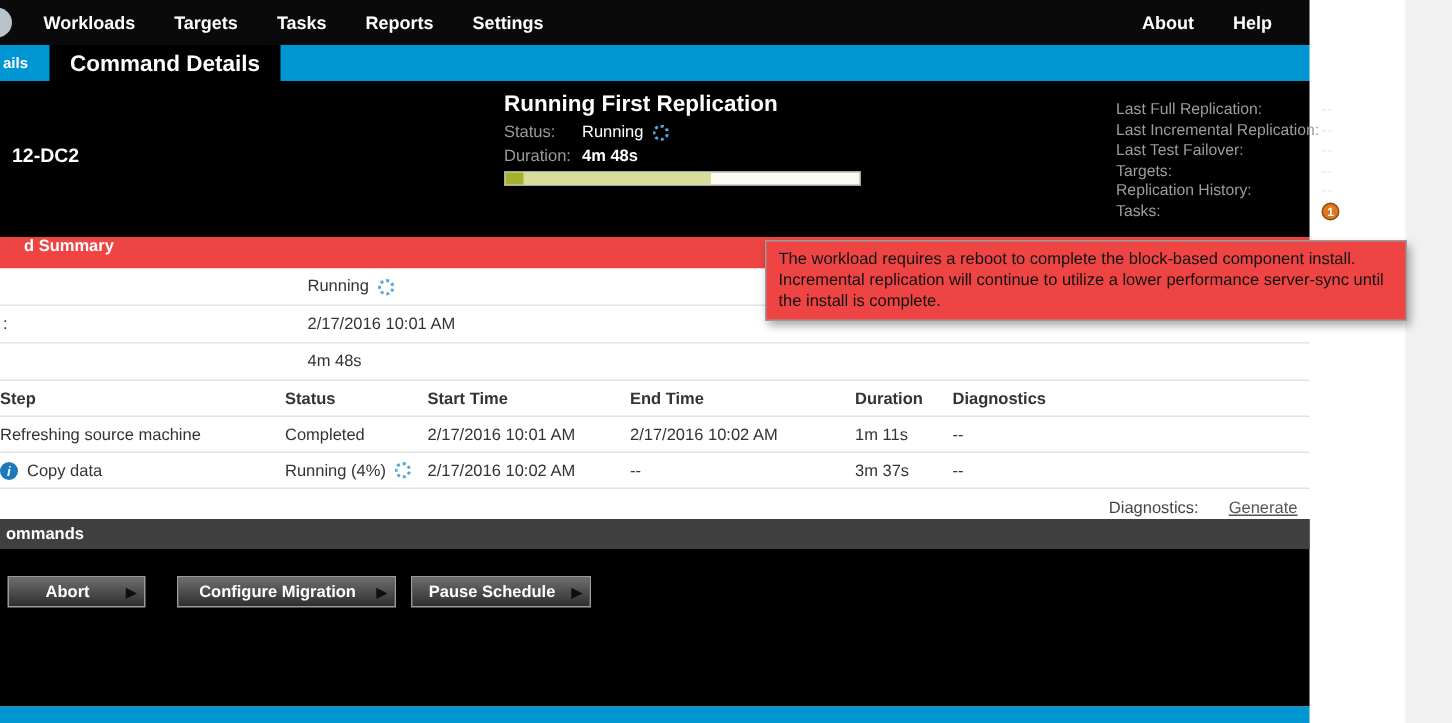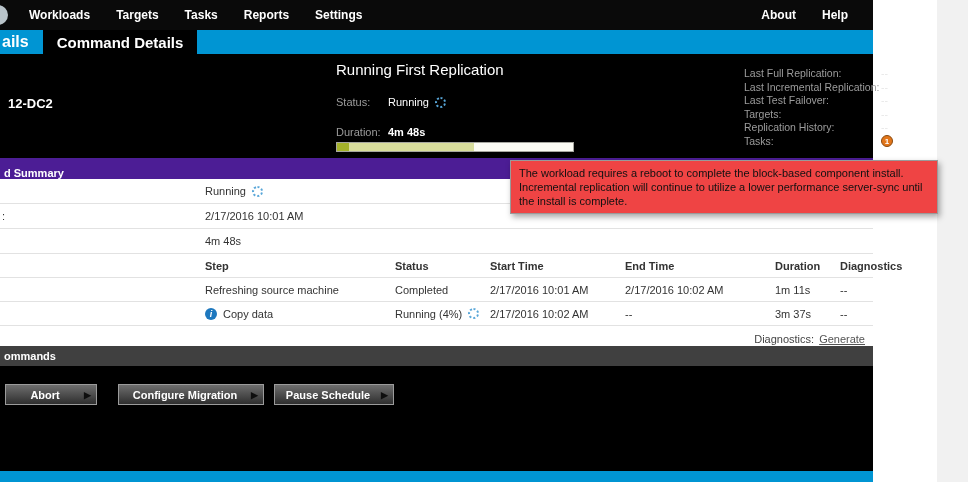--- a/index.html
+++ b/index.html
@@ -10,64 +10,64 @@
 
   
   .nav{position:absolute;left:0;top:0;width:100%;height:30px;background:#0a0a0a;display:flex;align-items:center;overflow:hidden}
   .logo-fragment{position:absolute;left:-12px;top:5px;width:20px;height:20px;border-radius:50%;background:#b9c4ca}
   .nav-left{display:flex;margin-left:16px}
   .nav-right{margin-left:auto;display:flex;margin-right:12px}
   .nav-item{color:#fff;font-weight:bold;font-size:12px;padding:0 13px;cursor:pointer;white-space:nowrap}
 
   
   .tabbar{position:absolute;left:0;top:30px;width:100%;height:24px;background:var(--accent-blue,#0095d3);display:flex;align-items:stretch}
-  .tab-partial{color:#fff;font-weight:bold;font-size:16px;display:flex;align-items:center;padding:0 9px 0 2px;cursor:pointer}
+  .tab-partial{color:#fff;font-weight:bold;font-size:10px;display:flex;align-items:center;padding:0 9px 0 2px;cursor:pointer}
   .tab-active{background:#000;color:#fff;font-weight:bold;font-size:15px;display:flex;align-items:center;padding:0 14px;margin-left:5px;cursor:default}
 
   
   .wl-header{position:absolute;left:0;top:54px;width:100%;height:104px;background:#000;color:#fff}
   .wl-name{position:absolute;left:8px;top:42px;font-size:13px;font-weight:bold}
   .hdr-center{position:absolute;left:336px;top:7px;width:240px}
-  .hdr-title{font-size:15px;font-weight:normal;white-space:nowrap}
-  .hdr-row{display:flex;font-size:11px;margin-top:18px;align-items:center;white-space:nowrap}
+  .hdr-title{font-size:15px;font-weight:bold;white-space:nowrap}
+  .hdr-row{display:flex;font-size:11px;margin-top:4px;align-items:center;white-space:nowrap}
   .hdr-row .lbl{color:#9c9c9c;width:52px;flex:none}
   .hdr-row .val{color:#fff}
   .hdr-row .val.b{font-weight:bold}
   .progress{position:relative;margin-top:4px;width:238px;height:10px;background:#fbfbf4;border:1px solid #a7a7a0}
   .fill-light{position:absolute;left:0;top:0;height:100%;background:var(--progress-light,#d8dd9c)}
   .fill-dark{position:absolute;left:0;top:0;height:100%;background:var(--progress-dark,#a4b22b)}
   .substep{width:238px;text-align:center;font-size:10px;color:#e9e9e9;margin-top:3px}
   .hdr-stats{position:absolute;left:744px;top:13px;font-size:10.5px;line-height:13.5px}
   .stat-row{display:flex;align-items:center}
   .stat-row .lbl{color:#9c9c9c;width:137px;flex:none}
   .stat-row .val{color:#e8e8e8}
   .badge{width:12px;height:12px;border-radius:50%;background:var(--badge-orange,#e2761b);color:#fff;font-size:8px;font-weight:bold;display:flex;align-items:center;justify-content:center;cursor:pointer;border:1px solid #8a4a10}
 
   .spinner{display:inline-block;width:11px;height:11px;border:2px dotted var(--spinner-blue,#58a6d8);border-radius:50%;margin-left:6px;vertical-align:middle;animation:spin 2.5s linear infinite;flex:none}
   @keyframes spin{to{transform:rotate(360deg)}}
 
   
-  .summary-bar{position:absolute;left:0;top:158px;width:100%;height:21px;background:#4c1d95;color:#fff;font-size:11px;font-weight:bold;display:flex;align-items:flex-end;padding-left:4px}
+  .summary-bar{position:absolute;left:0;top:158px;width:100%;height:21px;background:#ef4444;color:#fff;font-size:11px;font-weight:bold;display:flex;align-items:flex-start;padding-left:16px}
 
   
   .content{position:absolute;left:0;top:179px;width:100%;height:167px;background:#fff;font-size:11px;color:#333}
   .kv-row{position:relative;height:25px;border-bottom:1px solid #e2e2e2;display:flex;align-items:center}
   .kv-row .tail{position:absolute;left:2px;color:#333}
   .kv-row .val{margin-left:205px;display:flex;align-items:center}
-  .t-row{display:flex;height:24px;align-items:center;border-bottom:1px solid #e2e2e2;padding-left:205px}
+  .t-row{display:flex;height:24px;align-items:center;border-bottom:1px solid #e2e2e2;}
   .t-row.hdr{font-weight:bold;color:#333}
   .c-step{width:190px;display:flex;align-items:center;flex:none}
   .c-status{width:95px;display:flex;align-items:center;flex:none}
   .c-start{width:135px;flex:none}
   .c-end{width:150px;flex:none}
   .c-duration{width:65px;flex:none}
   .c-diag{flex:1}
   .info-icon{width:12px;height:12px;border-radius:50%;background:#1e78be;color:#fff;font-size:9px;font-weight:bold;font-style:italic;display:inline-flex;align-items:center;justify-content:center;margin-right:6px;flex:none;cursor:pointer}
   .diag-line{display:flex;justify-content:flex-end;align-items:center;padding:7px 8px 0 0;font-size:11px;color:#444}
-  .diag-link{color:#555;text-decoration:underline;margin-left:5px;cursor:pointer}
+  .diag-link{color:#555;text-decoration:underline;margin-left:20px;cursor:pointer}
 
   
   .tooltip{position:absolute;left:510px;top:160px;width:428px;background:#ef4444;border:1px solid #9a9a9a;box-shadow:2px 3px 6px rgba(0,0,0,.35);padding:5px 8px;font-size:11px;color:#111;line-height:14px;z-index:60}
 
   
   .commands{position:absolute;left:0;top:346px;width:100%;height:125px;background:#000}
   .commands-bar{height:20px;background:#404040;color:#fff;font-size:11px;font-weight:bold;display:flex;align-items:center;padding-left:4px}
   .cmd-buttons{position:absolute;top:38px;left:0;width:100%;height:22px}
   .cmd-btn{position:absolute;height:21px;background:linear-gradient(#6e6e6e,#2e2e2e);border:1px solid #9b9b9b;color:#fff;font-weight:bold;font-size:11px;display:flex;align-items:center;cursor:pointer}
   .cmd-btn .cap{flex:1;text-align:center;padding:0 6px;white-space:nowrap}

